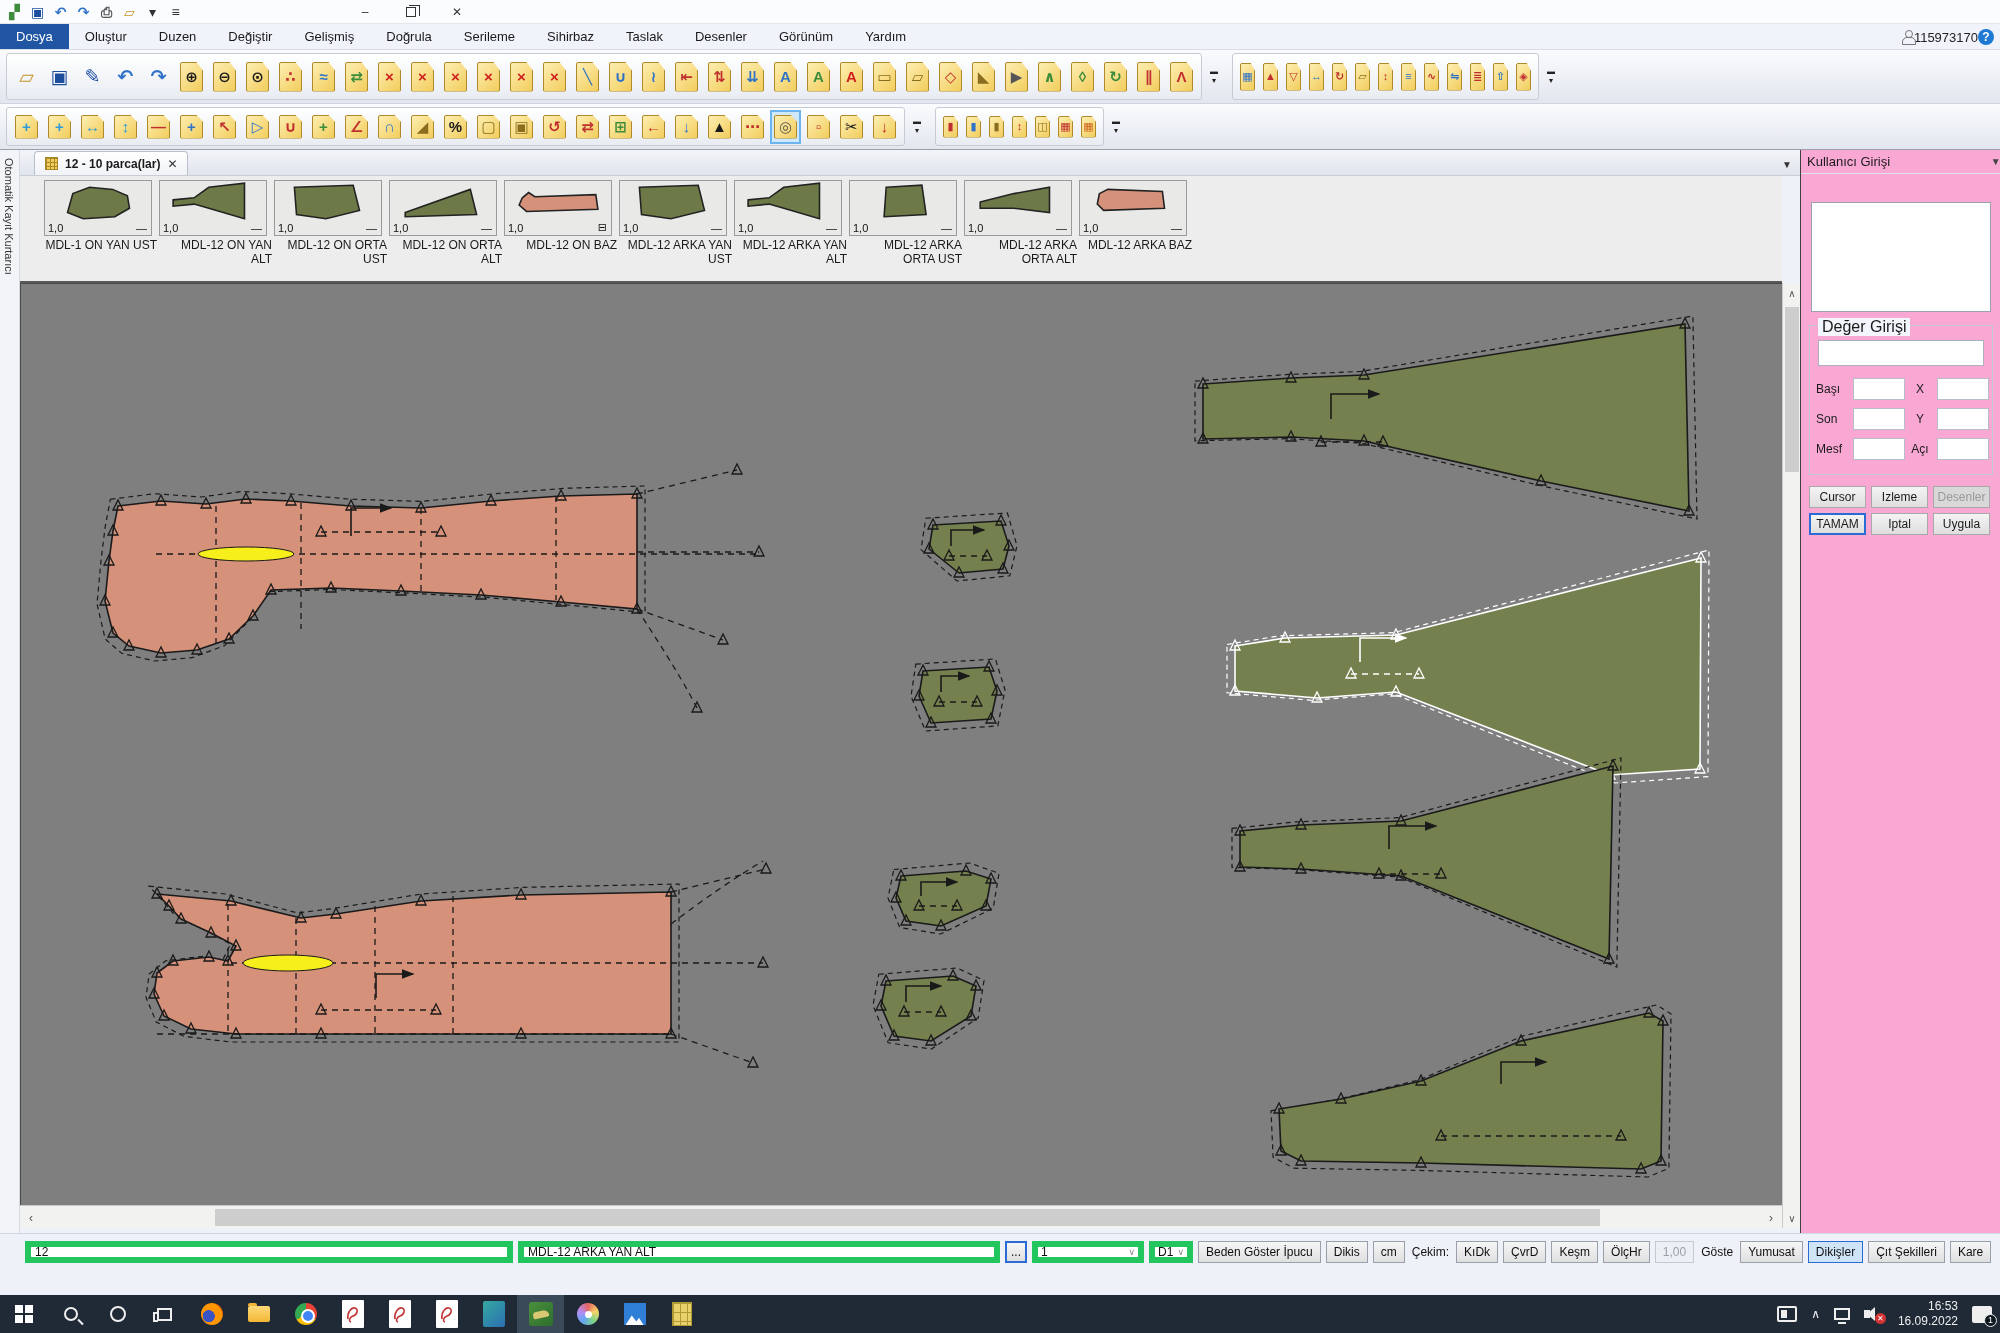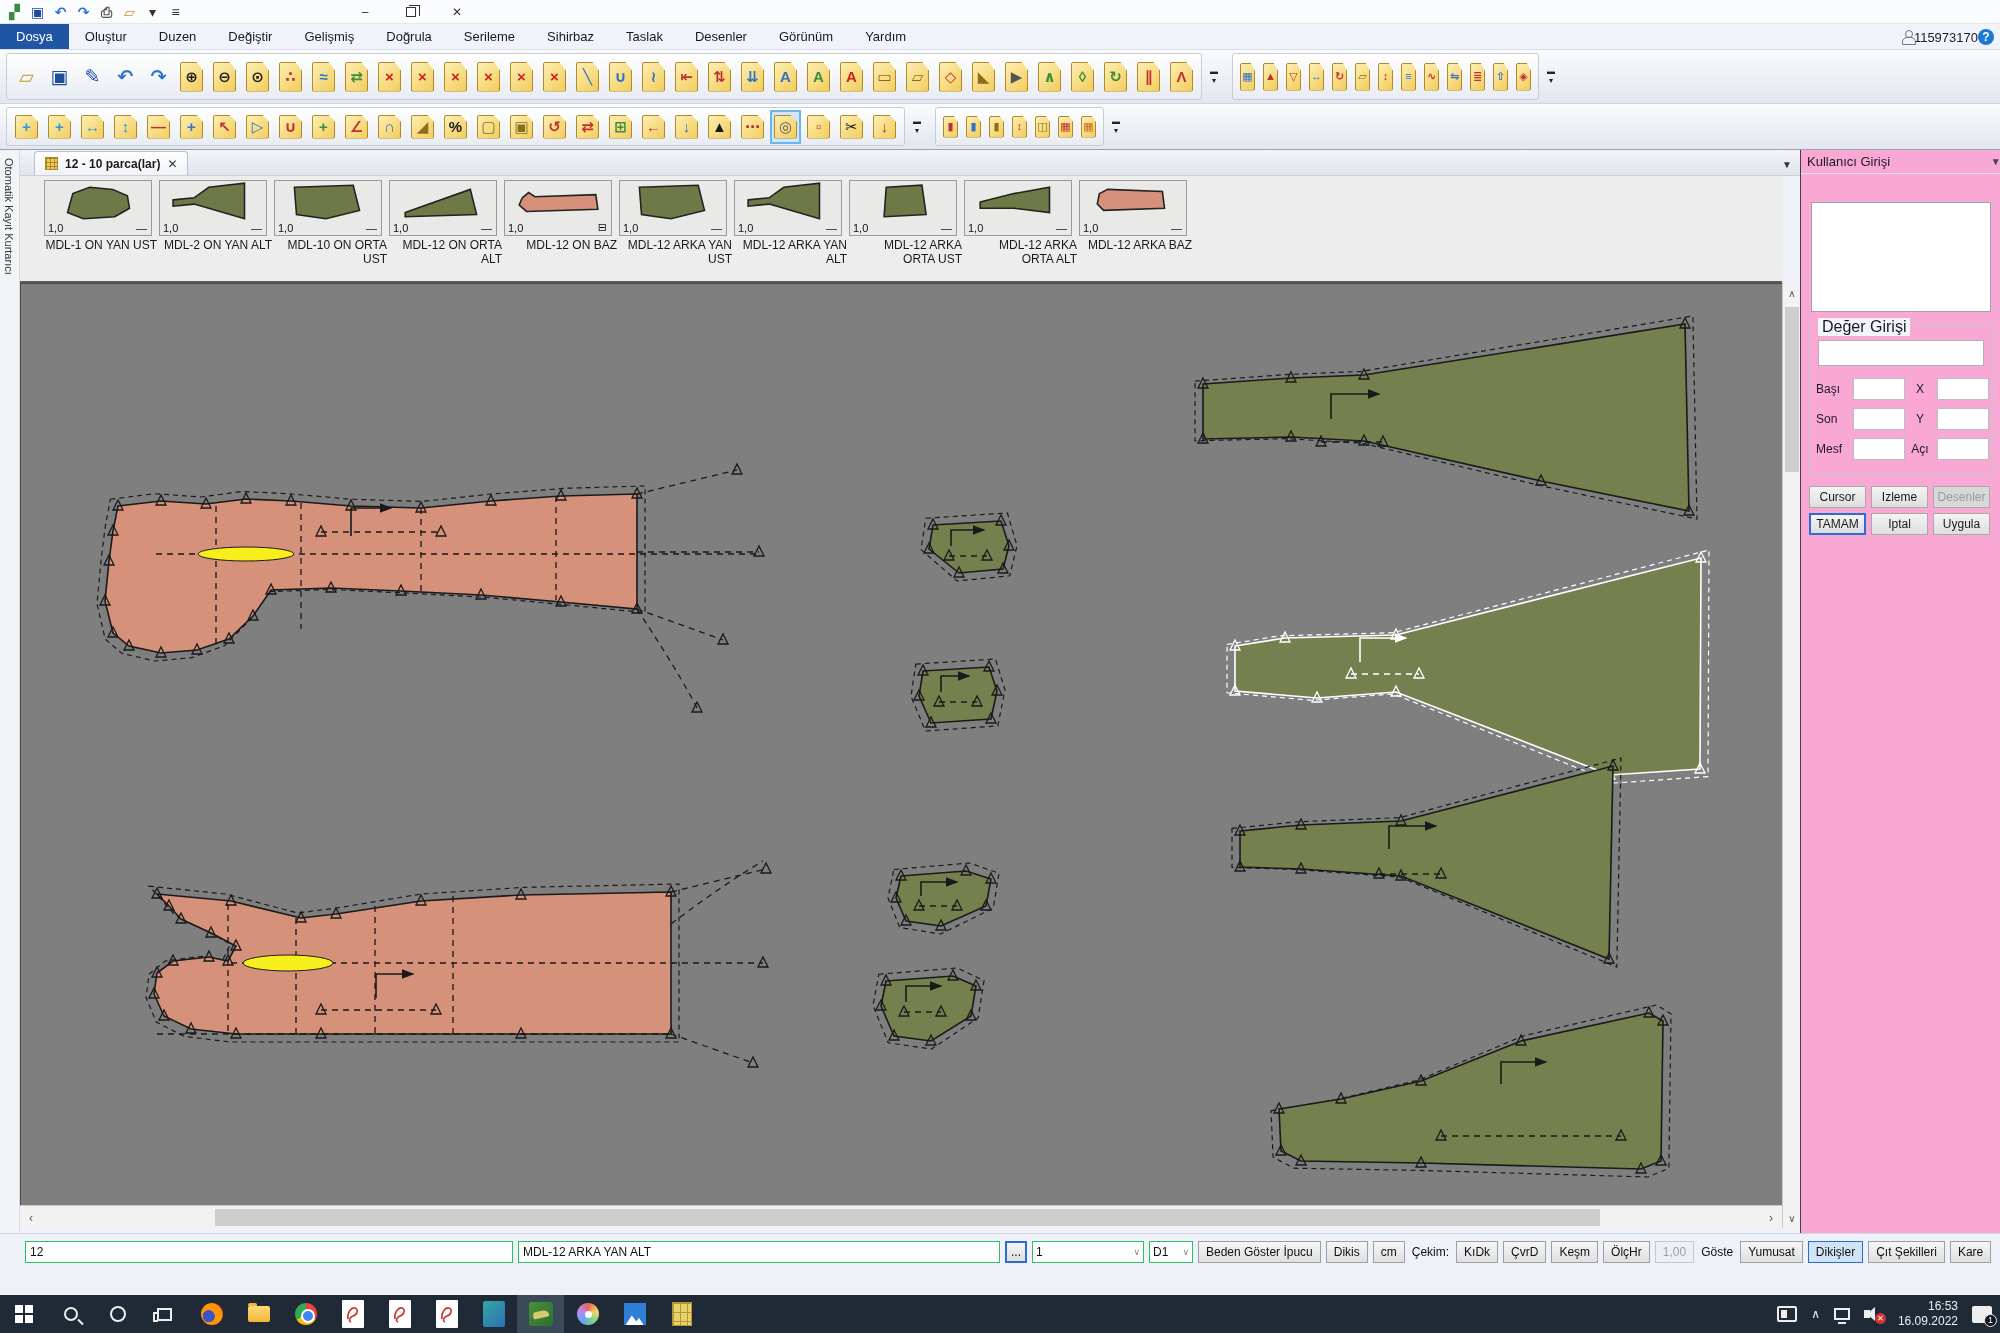--- a/index.html
+++ b/index.html
@@ -106,21 +106,21 @@
   .plabel{width:32px;font-size:12px;}
   .pfield{width:52px;height:22px;background:#fff;border:1px solid #b7bdc9;}
   .pbtns{position:absolute;left:8px;top:336px;width:184px;display:flex;flex-wrap:wrap;gap:5px;}
   .pbtn{width:57px;height:22px;background:linear-gradient(#f4f4f4,#dedede);border:1px solid #a9a9a9;
     font-size:12px;display:flex;align-items:center;justify-content:center;color:#1a1a1a;}
   .pbtn.disabled{color:#9a9a9a;background:#d8d8d8;}
   .pbtn.focus{border:2px solid #2b6cd4;}
   
   .statusbar{position:absolute;left:0;top:1233px;width:2000px;height:62px;background:#eef1f8;border-top:1px solid #cfd6e4;}
   .srow{position:absolute;left:25px;top:6px;display:flex;align-items:center;gap:5px;height:24px;}
-  .sinput{height:22px;background:#fff;border:1px solid #22c55e;font-size:12px;color:#111;padding:0 4px;display:flex;align-items:center;}
+  .sinput{height:22px;background:#fff;border:6px solid #22c55e;font-size:12px;color:#111;padding:0 4px;display:flex;align-items:center;}
   .sbtn{height:22px;background:linear-gradient(#f6f6f6,#dfdfdf);border:1px solid #9aa0ab;font-size:12px;
     color:#111;padding:0 7px;display:flex;align-items:center;justify-content:center;white-space:nowrap;}
   .sbtn.blue{border:2px solid #2b6cd4;}
   .sbtn.active{background:#cfe4f7;border:1px solid #2b6cd4;}
   .sbtn.dim{color:#9aa0ab;background:#eceff4;border:1px solid #c4c9d2;}
   .slabel{font-size:12px;color:#111;padding:0 2px;white-space:nowrap;}
   .spin{display:flex;align-items:center;justify-content:space-between;padding:0 3px;}
   .spin .sv{color:#888;font-size:9px;}
   
   .taskbar{position:absolute;left:0;top:1295px;width:2000px;height:38px;background:#1f2a36;display:flex;align-items:center;}
@@ -591,31 +591,31 @@
         <div class="tname">MDL-1 ON YAN UST</div>
       </div>
       <div class="thumb">
         <div class="tcard">
           <svg width="106" height="42" viewBox="0 0 88 40">
             <polygon points="6,18 26,16 40,6 74,2 74,36 40,26 26,22 6,24" fill="#6d7a47" stroke="#222" stroke-width="1.5"></polygon>
           </svg>
           <span class="tscale">1,0</span>
           <span class="tmin">—</span>
         </div>
-        <div class="tname">MDL-2 ON YAN ALT</div>
+        <div class="tname">MDL-12 ON YAN ALT</div>
       </div>
       <div class="thumb">
         <div class="tcard">
           <svg width="106" height="42" viewBox="0 0 88 40">
             <polygon points="12,6 68,4 74,28 42,36 14,32" fill="#6d7a47" stroke="#222" stroke-width="1.5"></polygon>
           </svg>
           <span class="tscale">1,0</span>
           <span class="tmin">—</span>
         </div>
-        <div class="tname">MDL-10 ON ORTA UST</div>
+        <div class="tname">MDL-12 ON ORTA UST</div>
       </div>
       <div class="thumb">
         <div class="tcard">
           <svg width="106" height="42" viewBox="0 0 88 40">
             <polygon points="8,30 70,8 76,32 8,34" fill="#6d7a47" stroke="#222" stroke-width="1.5"></polygon>
           </svg>
           <span class="tscale">1,0</span>
           <span class="tmin">—</span>
         </div>
         <div class="tname">MDL-12 ON ORTA ALT</div>

